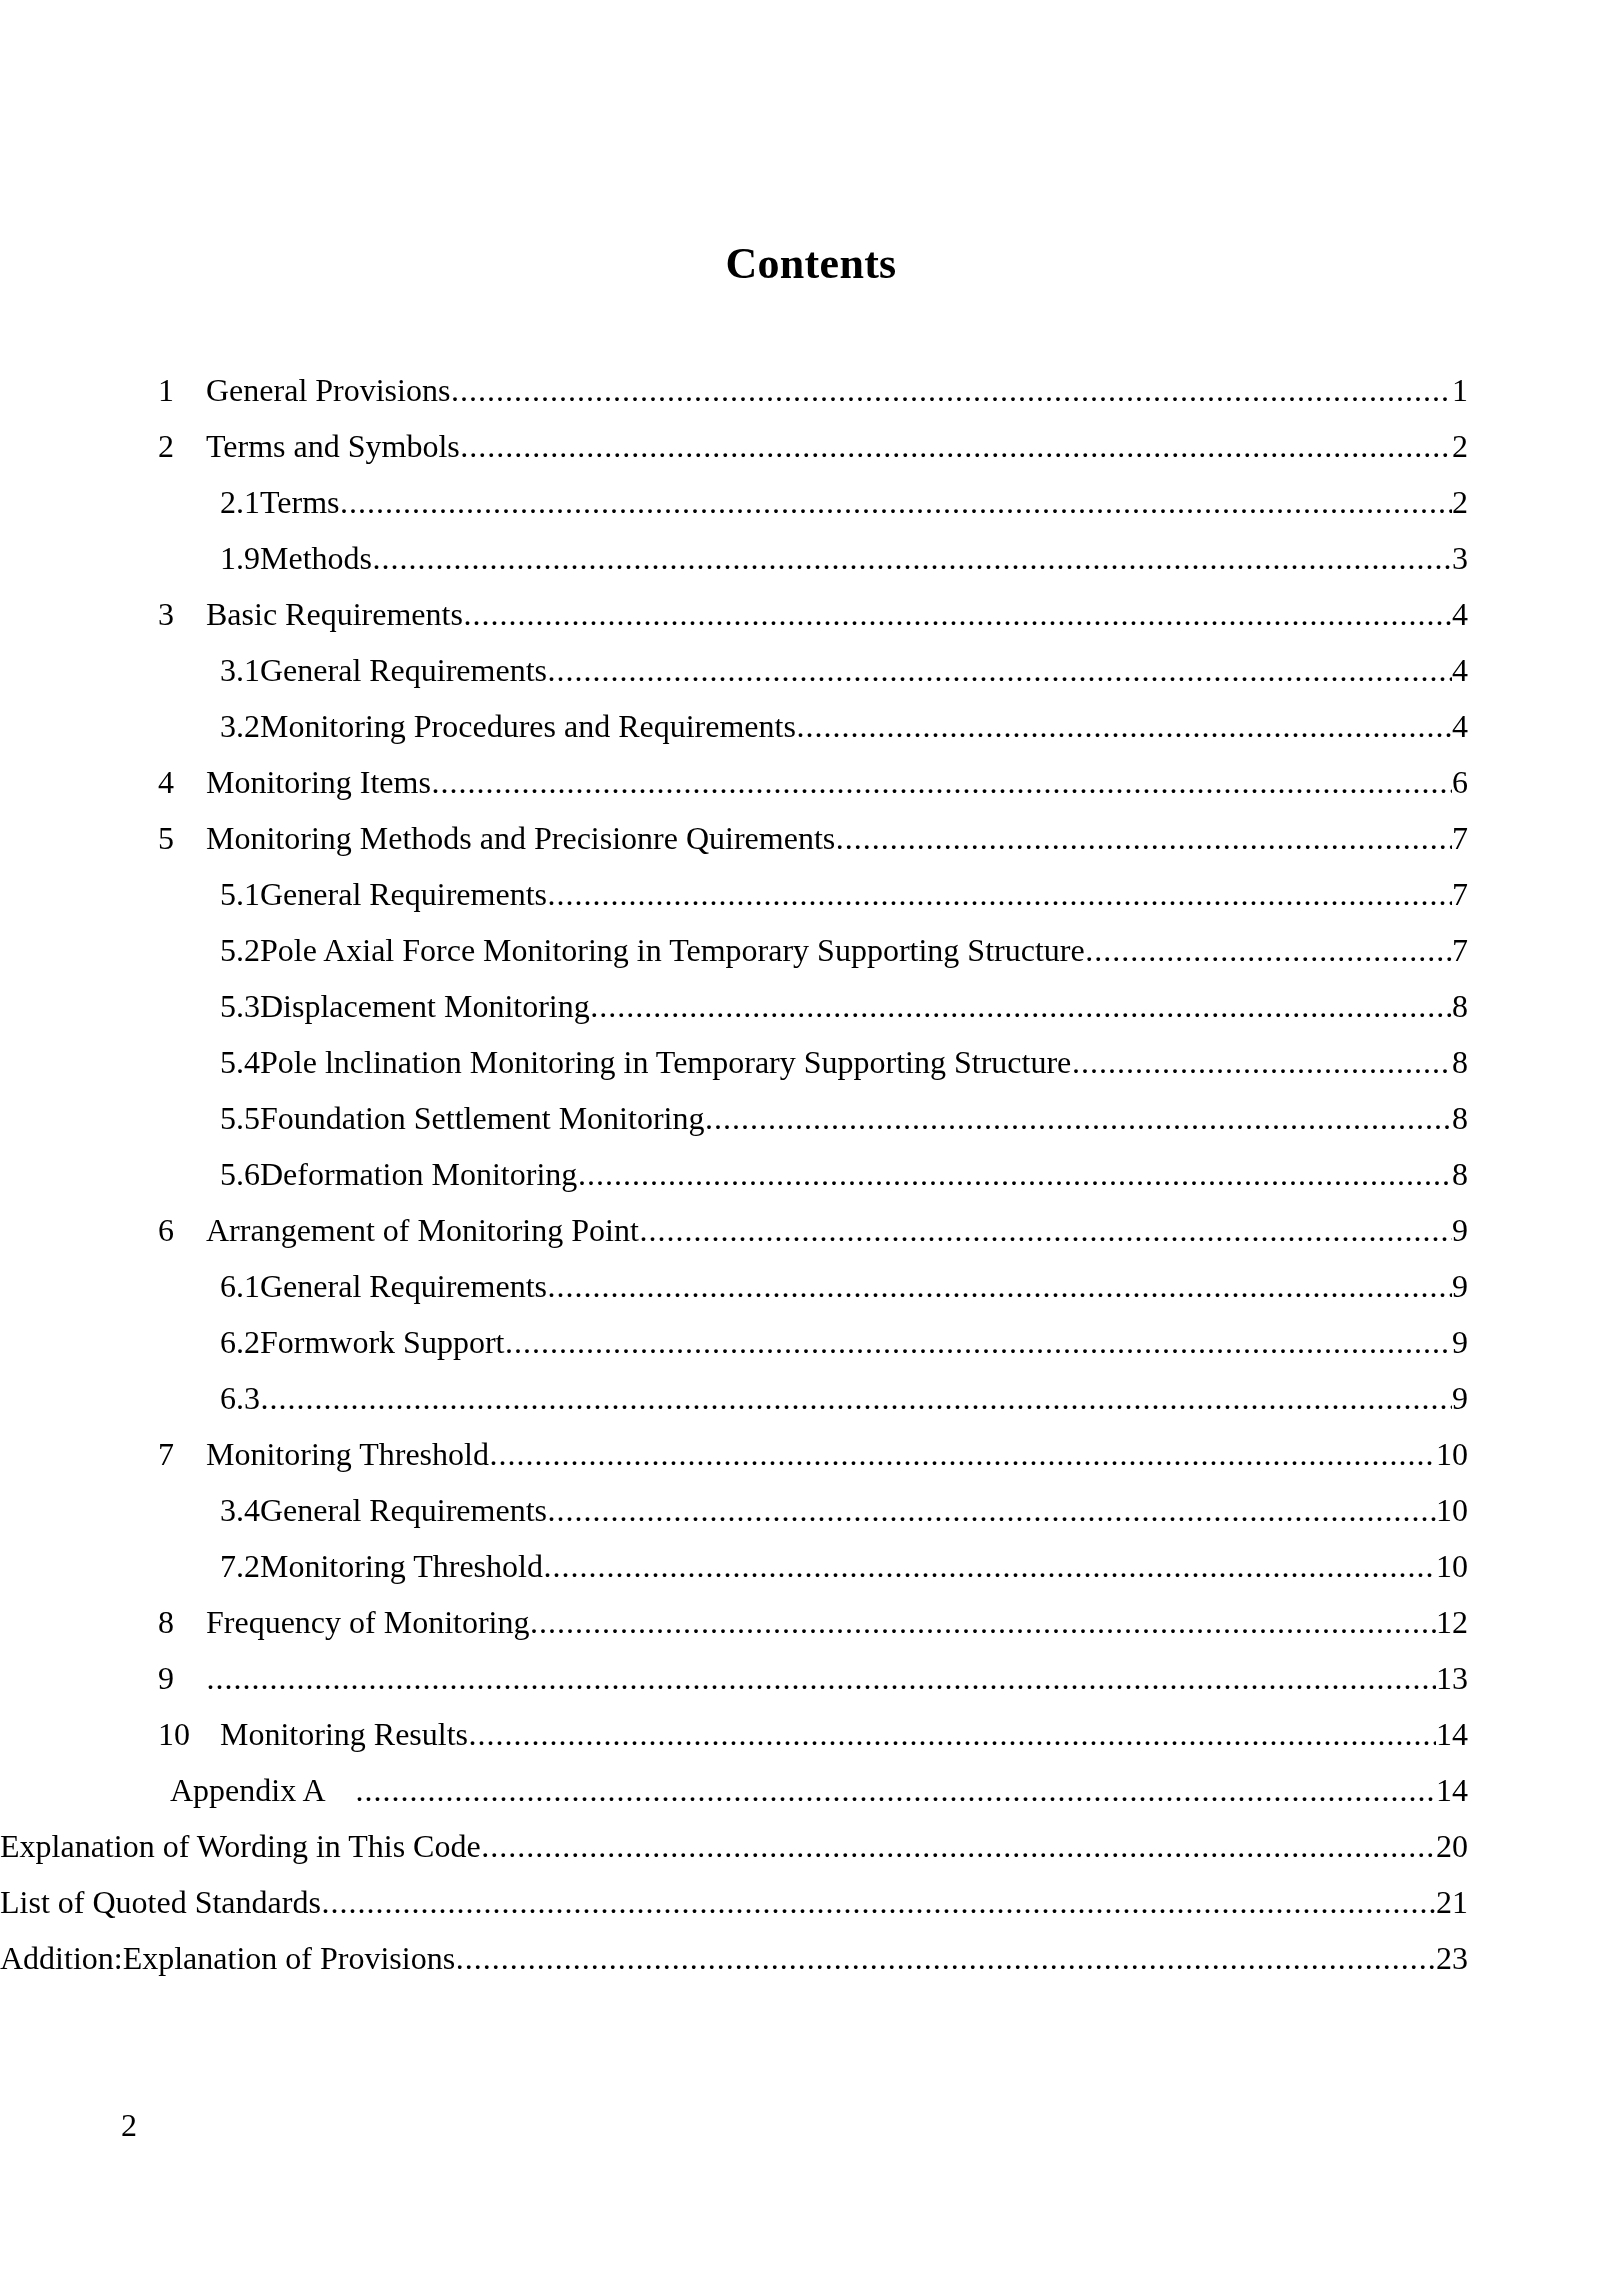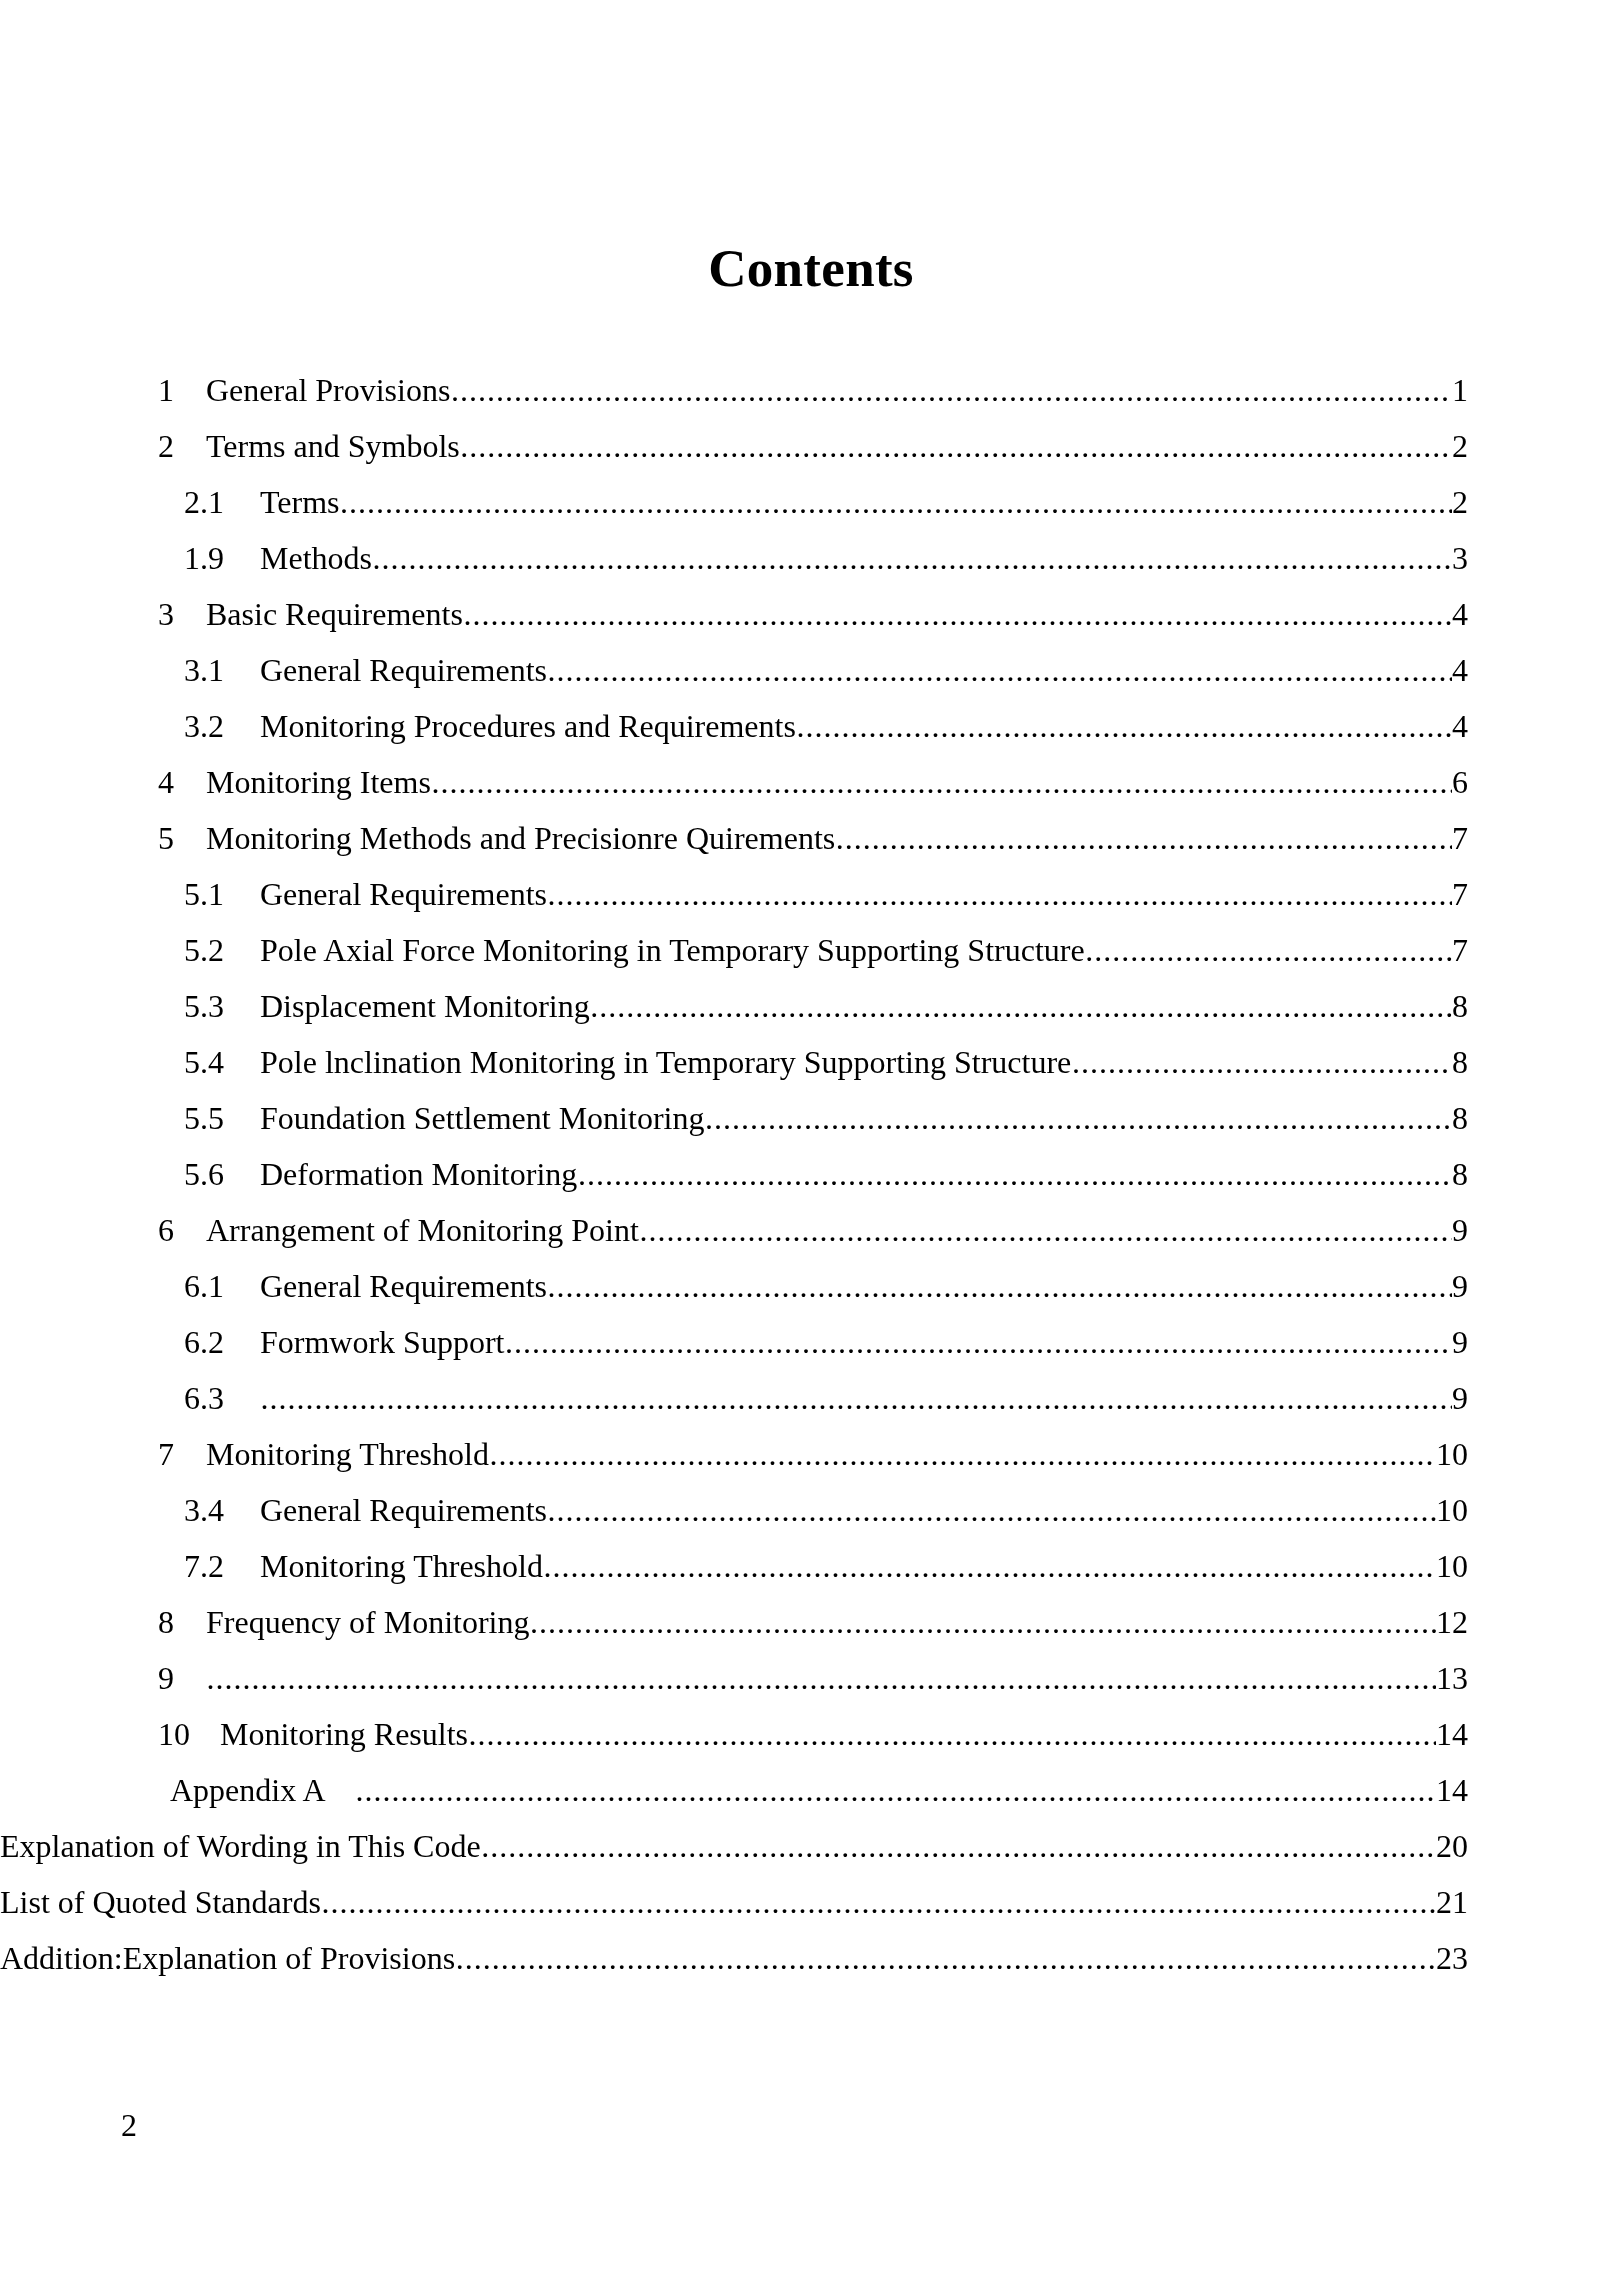--- a/index.html
+++ b/index.html
@@ -16,21 +16,21 @@
     font-family: "Liberation Serif", "DejaVu Serif", serif;
     overflow: hidden;
   }
   .title {
     position: absolute;
     top: 238px;
     left: 0;
     width: 1622px;
     margin: 0;
     text-align: center;
-    font-size: 53px;
+    font-size: 44px;
     font-weight: 700;
     letter-spacing: 0.3px;
   }
   .toc {
     position: absolute;
     top: 362px;
     left: 0;
     width: 1468px;
   }
   .toc-row {
@@ -39,21 +39,21 @@
     height: 56px;
     line-height: 56px;
     font-size: 32px;
     white-space: nowrap;
   }
   .toc-row .num { flex: 0 0 auto; }
   .toc-row.l1       { padding-left: 158px; }
   .toc-row.l1 .num  { width: 48px; }
   .toc-row.l1.wide .num { width: 62px; }
   .toc-row.l2       { padding-left: 184px; }
-  .toc-row.l2 .num  { width: 76px; }
+  .toc-row.l2 .num  { width: 76px; text-align: right; }
   .toc-row.appendix { padding-left: 158px; margin-left: 12px; }
   .toc-row.appendix .num { width: 185px; }
   .toc-row.plain    { }
   .toc-row.plain .num { width: 0; }
   .toc-row .label { flex: 0 0 auto; }
   .toc-row .leader {
     flex: 1 1 auto;
     min-width: 0;
     overflow: hidden;
     letter-spacing: 1px;

